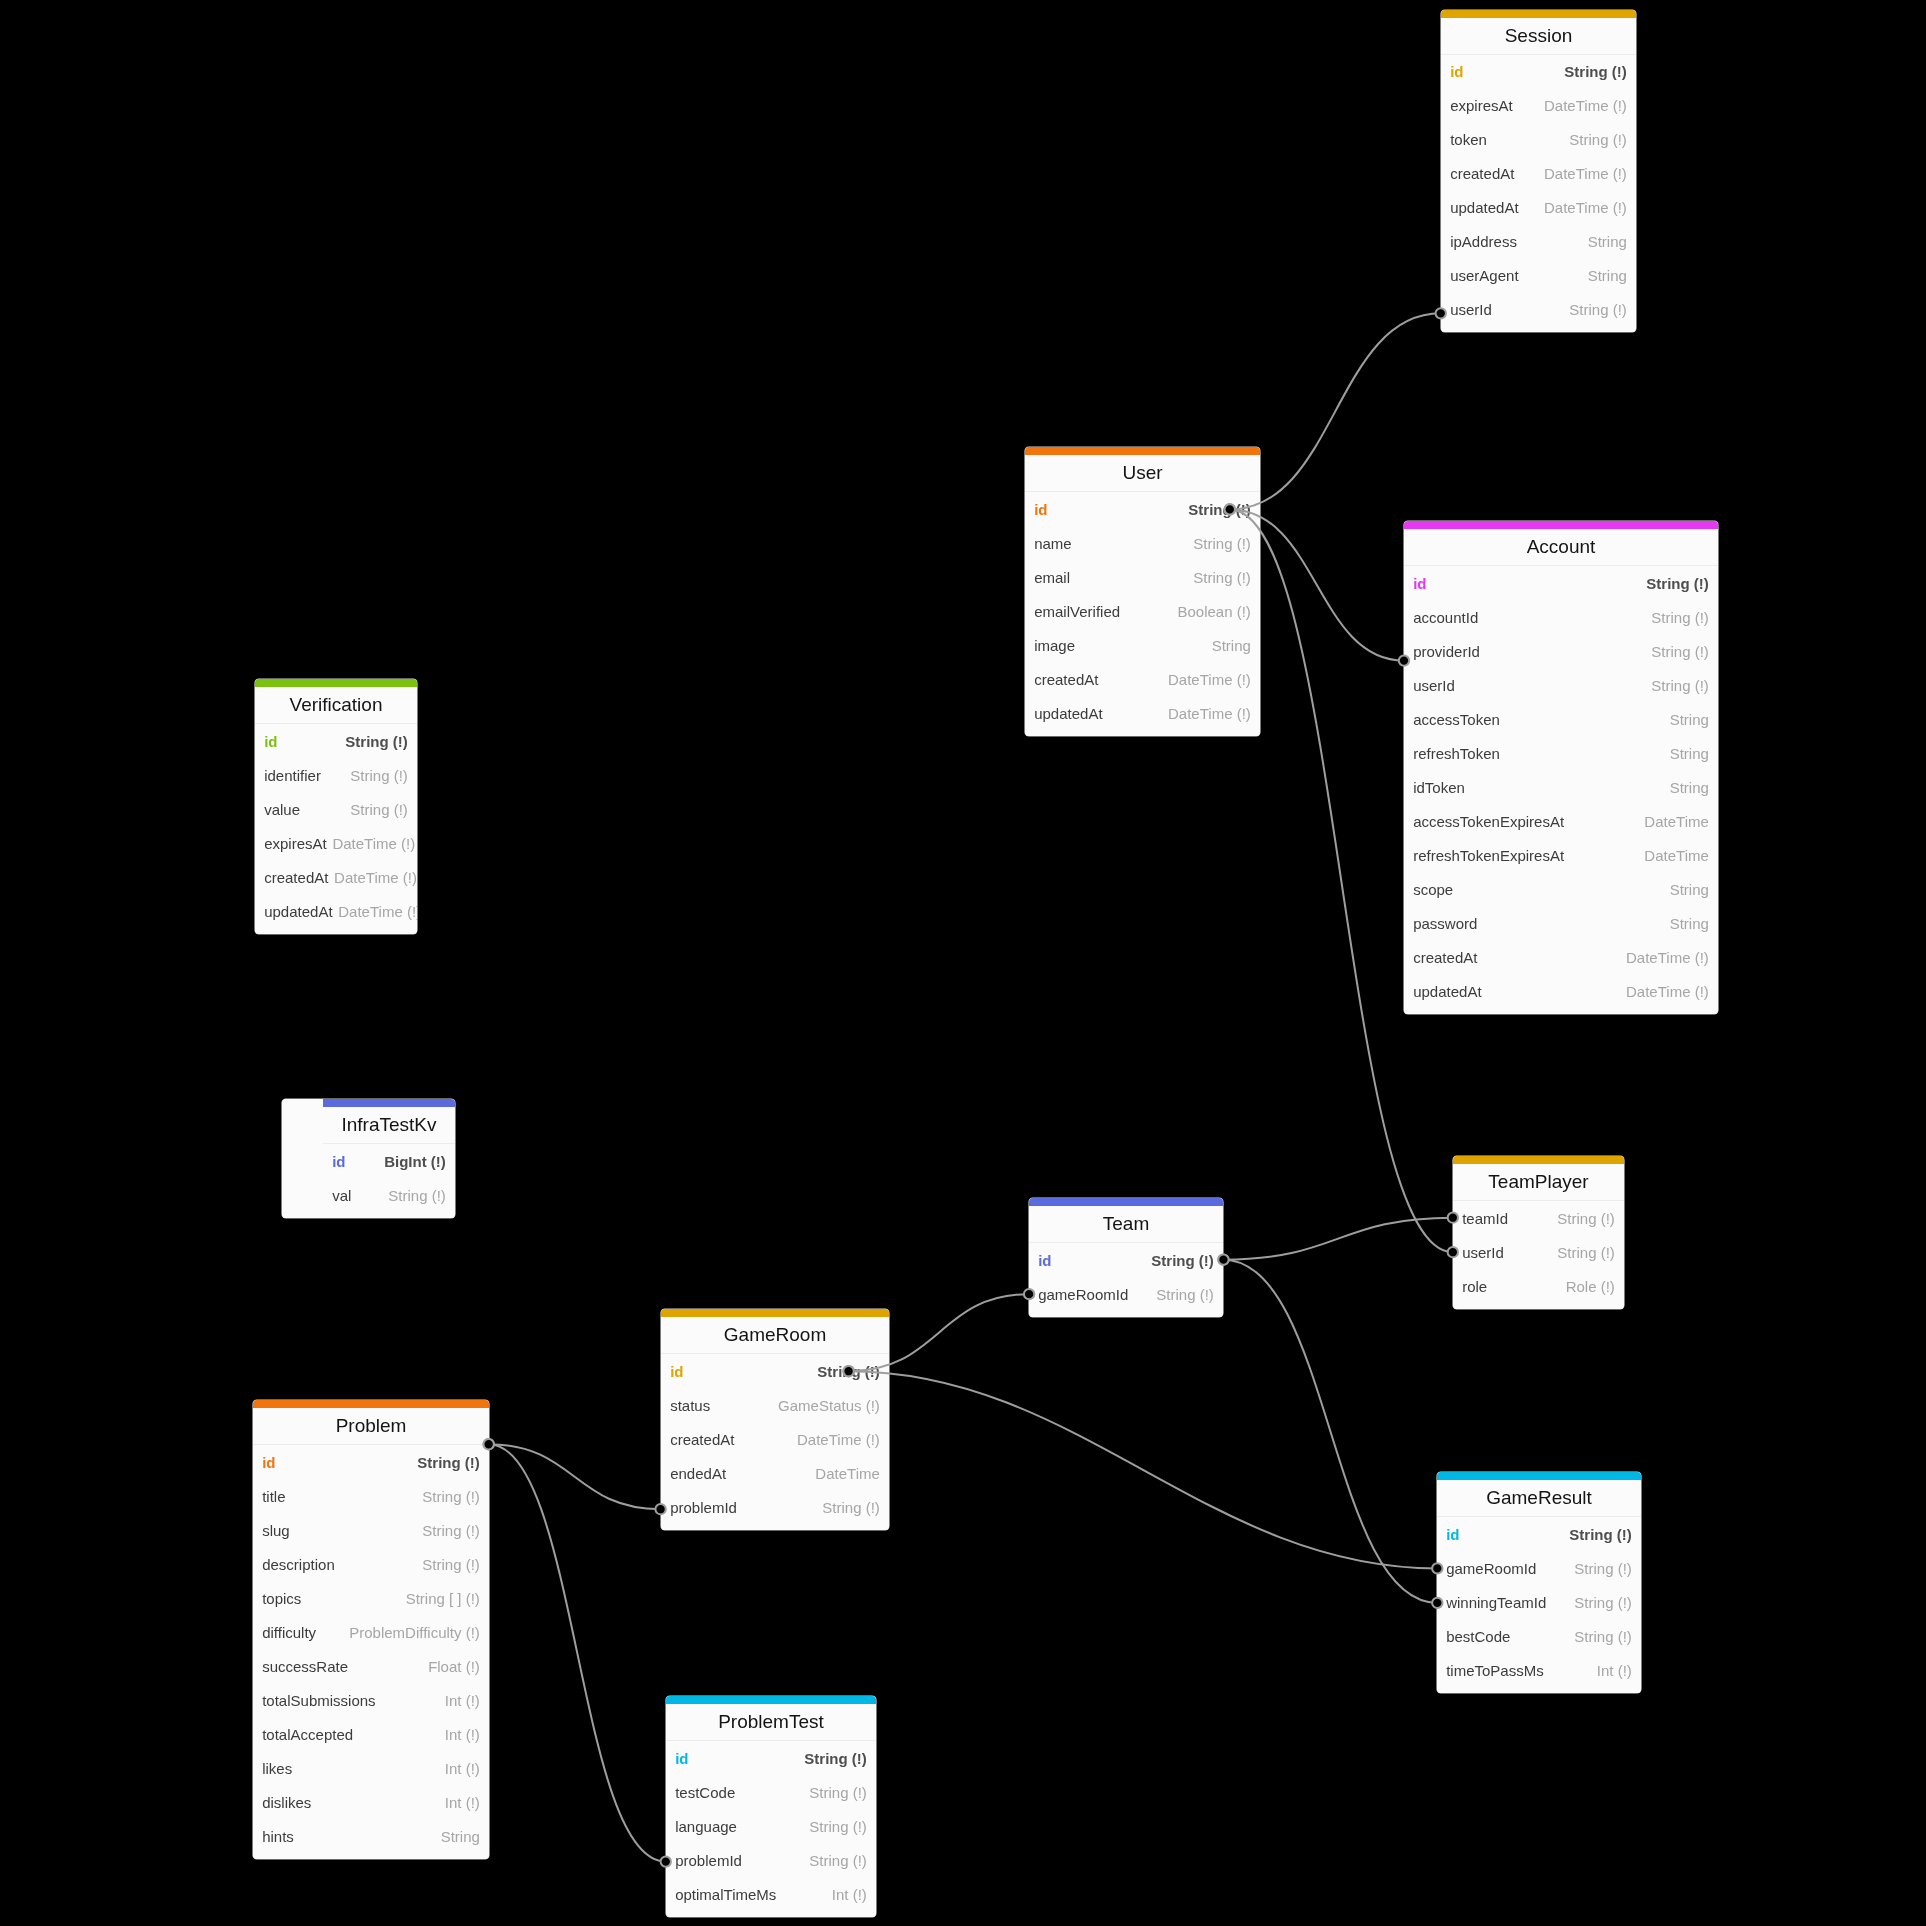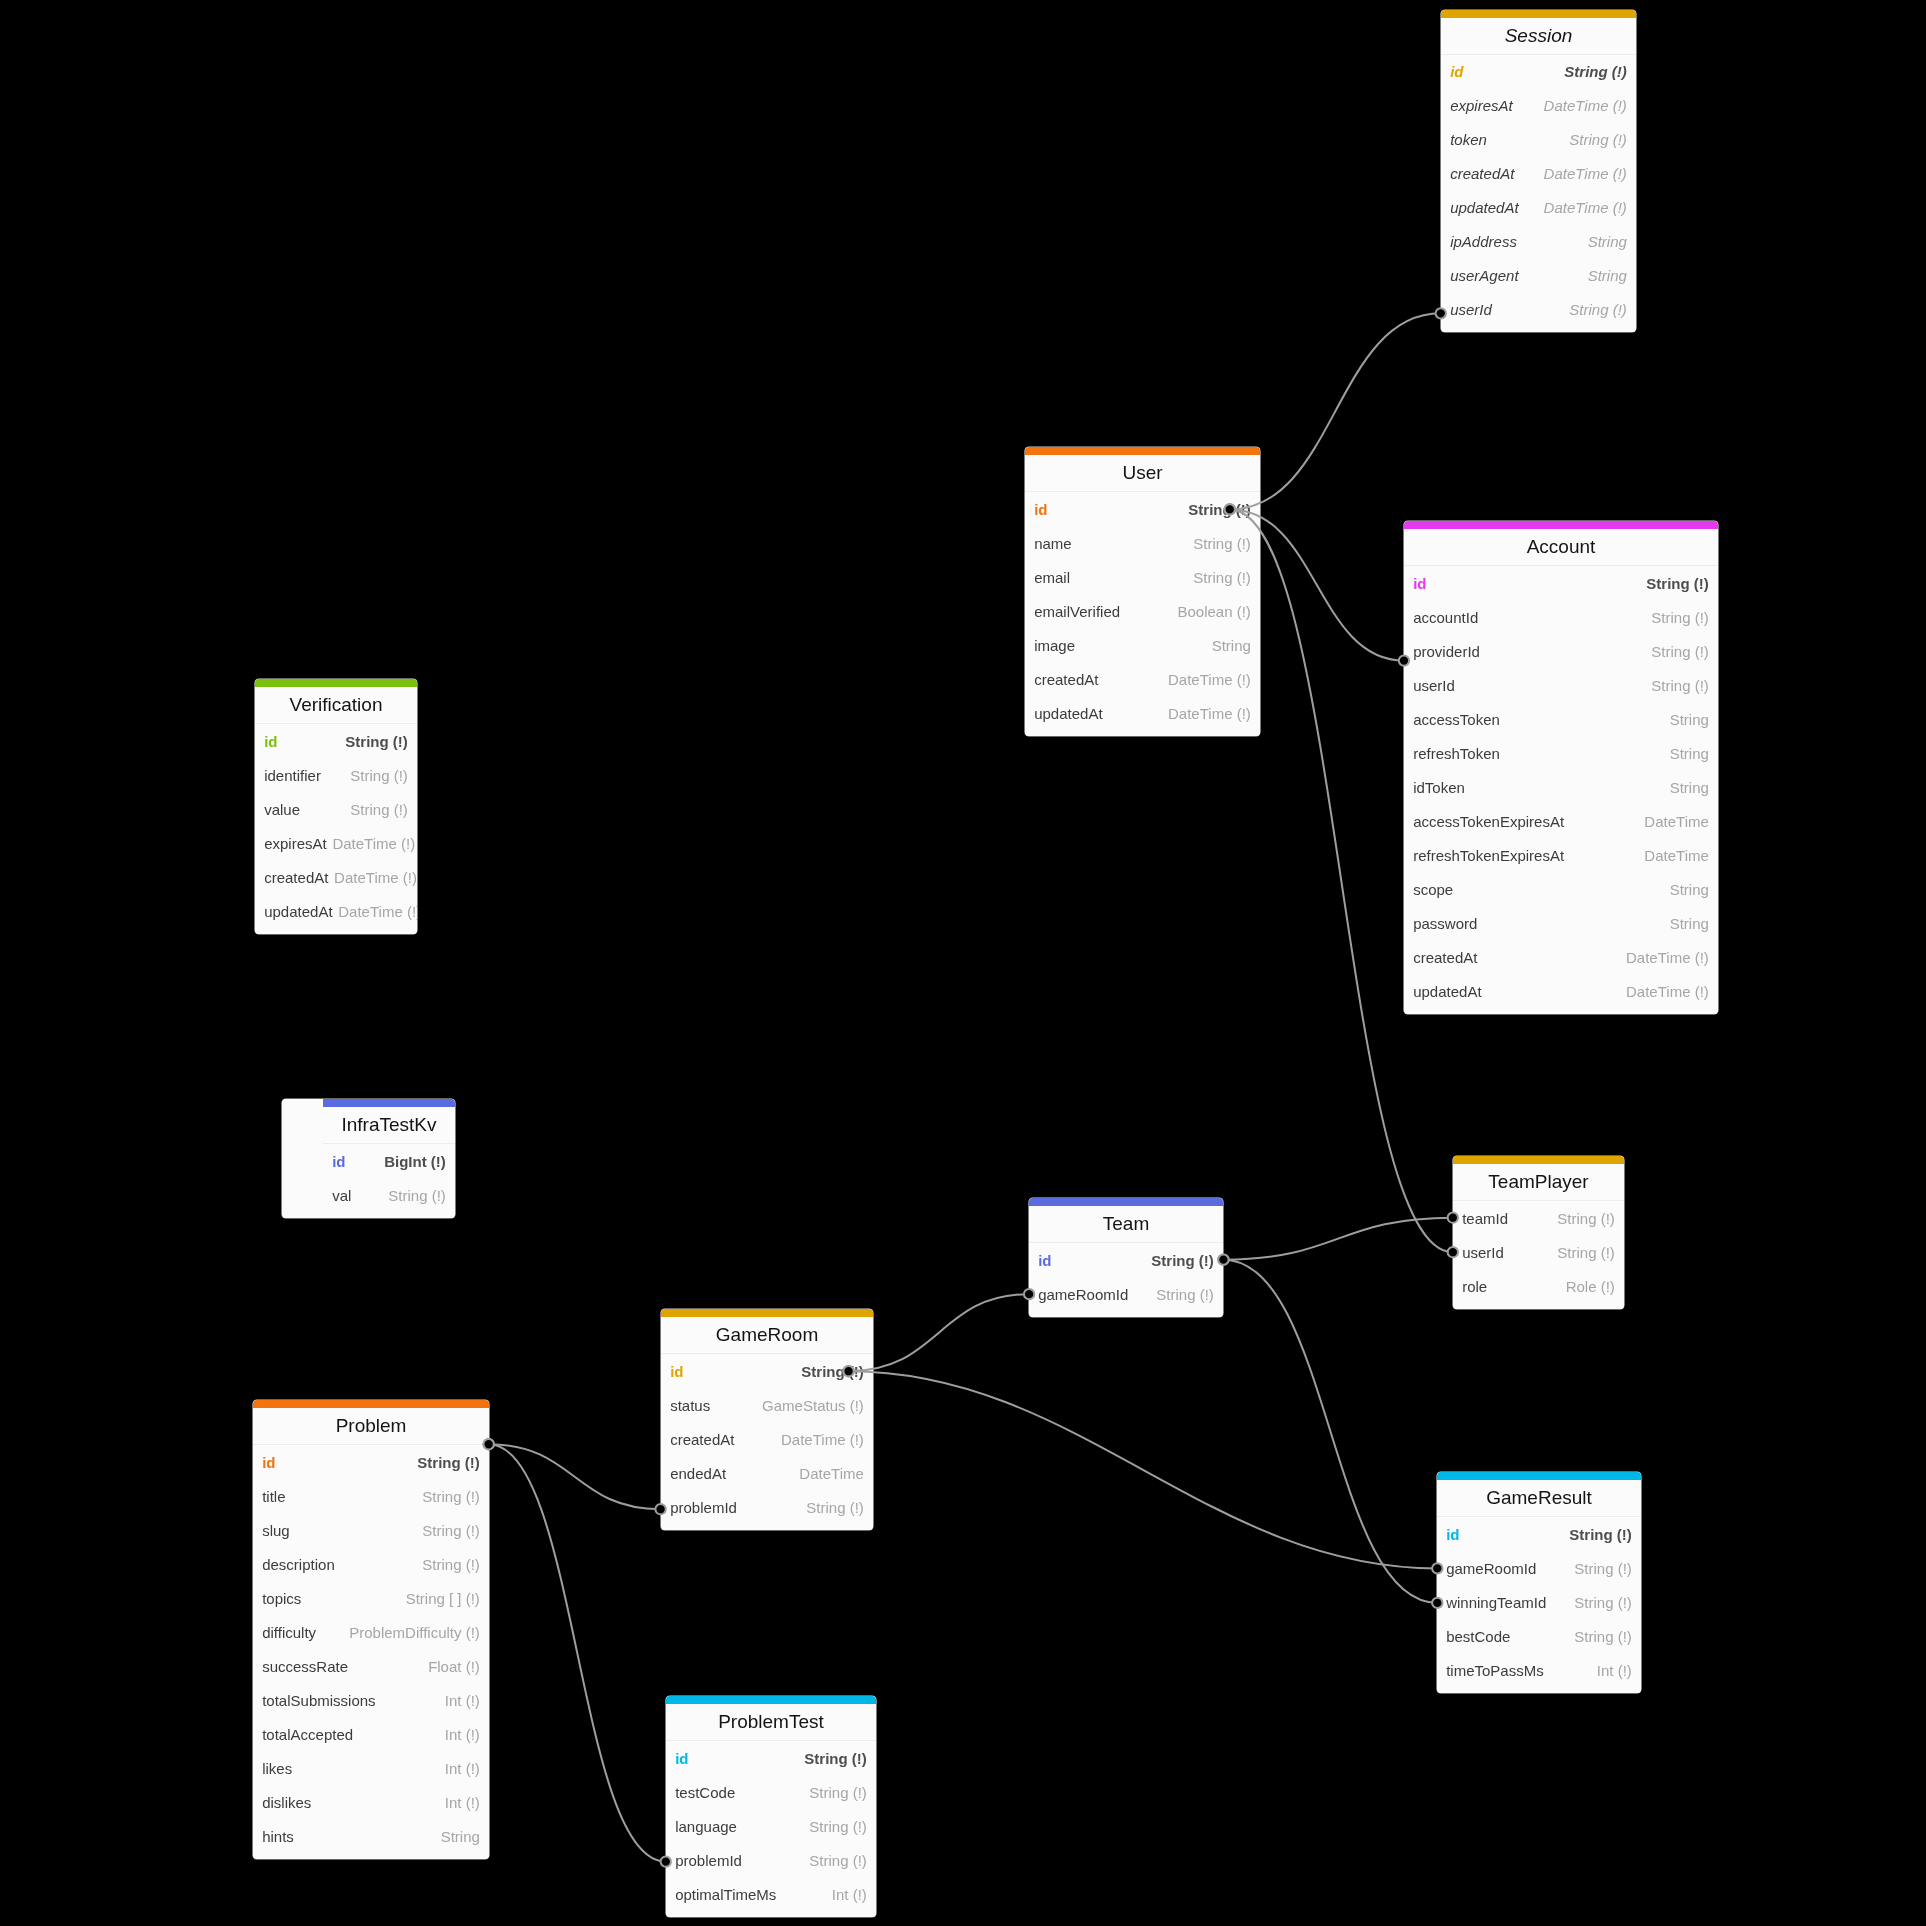--- a/index.html
+++ b/index.html
@@ -81,21 +81,21 @@
       <path d="M 1149 2625 C 999.5 2625, 999.5 2512, 850 2512" class="edge"></path>
       <circle cx="1149" cy="2625" r="9" class="edge-dot"></circle>
       <circle cx="850" cy="2512" r="9" class="edge-dot"></circle>
       <path d="M 2500 2728 C 2100 2728, 1876 2385, 1476 2385" class="edge"></path>
       <circle cx="2500" cy="2728" r="9" class="edge-dot"></circle>
       <circle cx="1476" cy="2385" r="9" class="edge-dot"></circle>
       <path d="M 1158 3238 C 1004 3238, 1004 2512, 850 2512" class="edge"></path>
       <circle cx="1158" cy="3238" r="9" class="edge-dot"></circle>
       <circle cx="850" cy="2512" r="9" class="edge-dot"></circle>
     </svg>
-<div class="entity" style="left: 1441px; top: 9.8px; width: 195px; font-style: italic;">
+<div class="entity" style="left: 1441px; top: 9.8px; width: 195px;">
       <div class="topbar" style="background: rgb(223, 164, 0);"></div>
       <div class="title">Session</div>
       <div class="row id-row">
         <span class="fname" style="color: rgb(223, 164, 0);">id</span>
         <span class="ftype">String (!)</span>
       </div>
       <div class="row">
         <span class="fname">expiresAt</span>
         <span class="ftype">DateTime (!)</span>
       </div>
@@ -273,21 +273,21 @@
       </div>
       <div class="row">
         <span class="fname">userId</span>
         <span class="ftype">String (!)</span>
       </div>
       <div class="row">
         <span class="fname">role</span>
         <span class="ftype">Role (!)</span>
       </div>
     </div>
-    <div class="entity" style="left: 661px; top: 1309px; width: 212px;">
+    <div class="entity" style="left: 661px; top: 1309px; width: 228px;">
       <div class="topbar" style="background: rgb(223, 164, 0);"></div>
       <div class="title">GameRoom</div>
       <div class="row id-row">
         <span class="fname" style="color: rgb(223, 164, 0);">id</span>
         <span class="ftype">String (!)</span>
       </div>
       <div class="row">
         <span class="fname">status</span>
         <span class="ftype">GameStatus (!)</span>
       </div>

